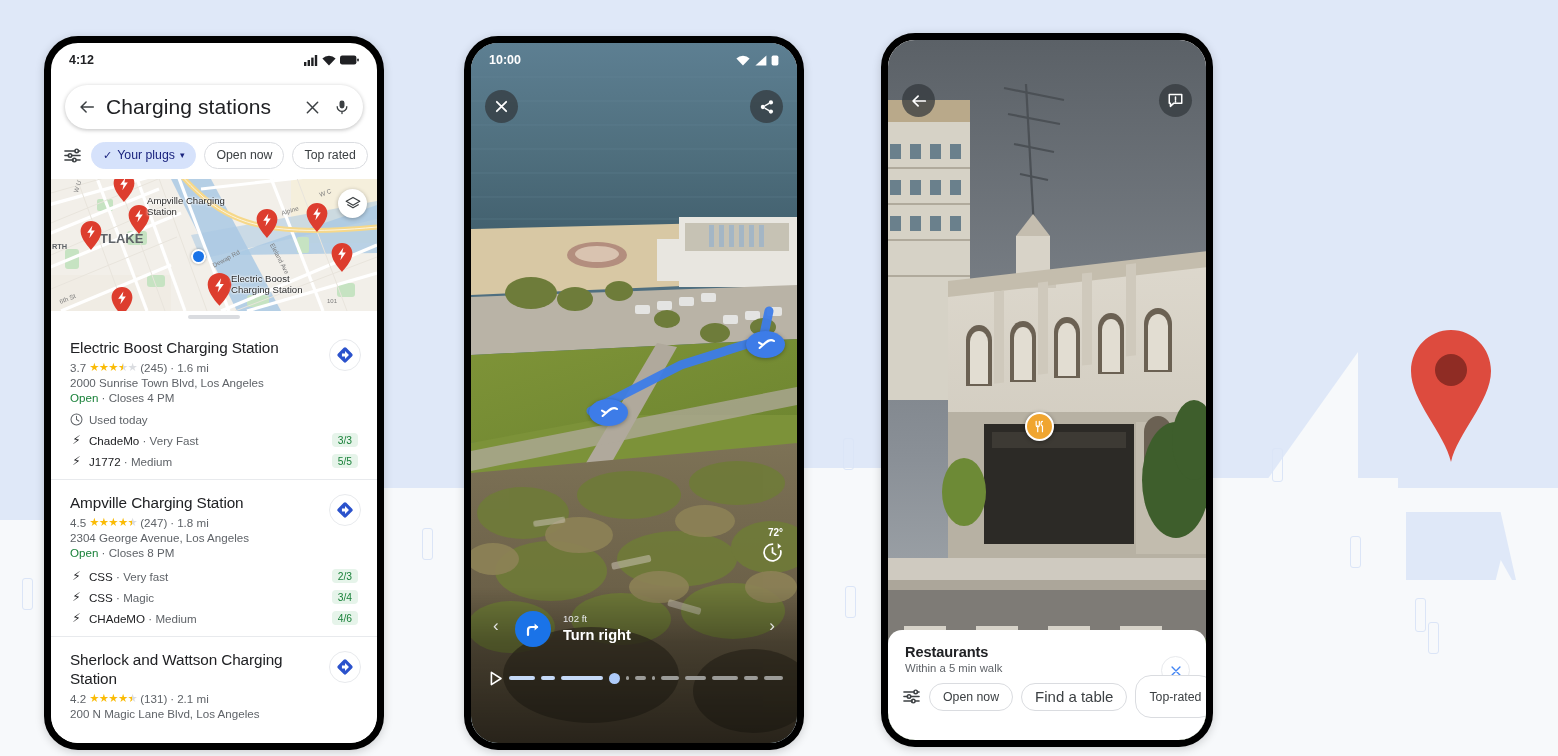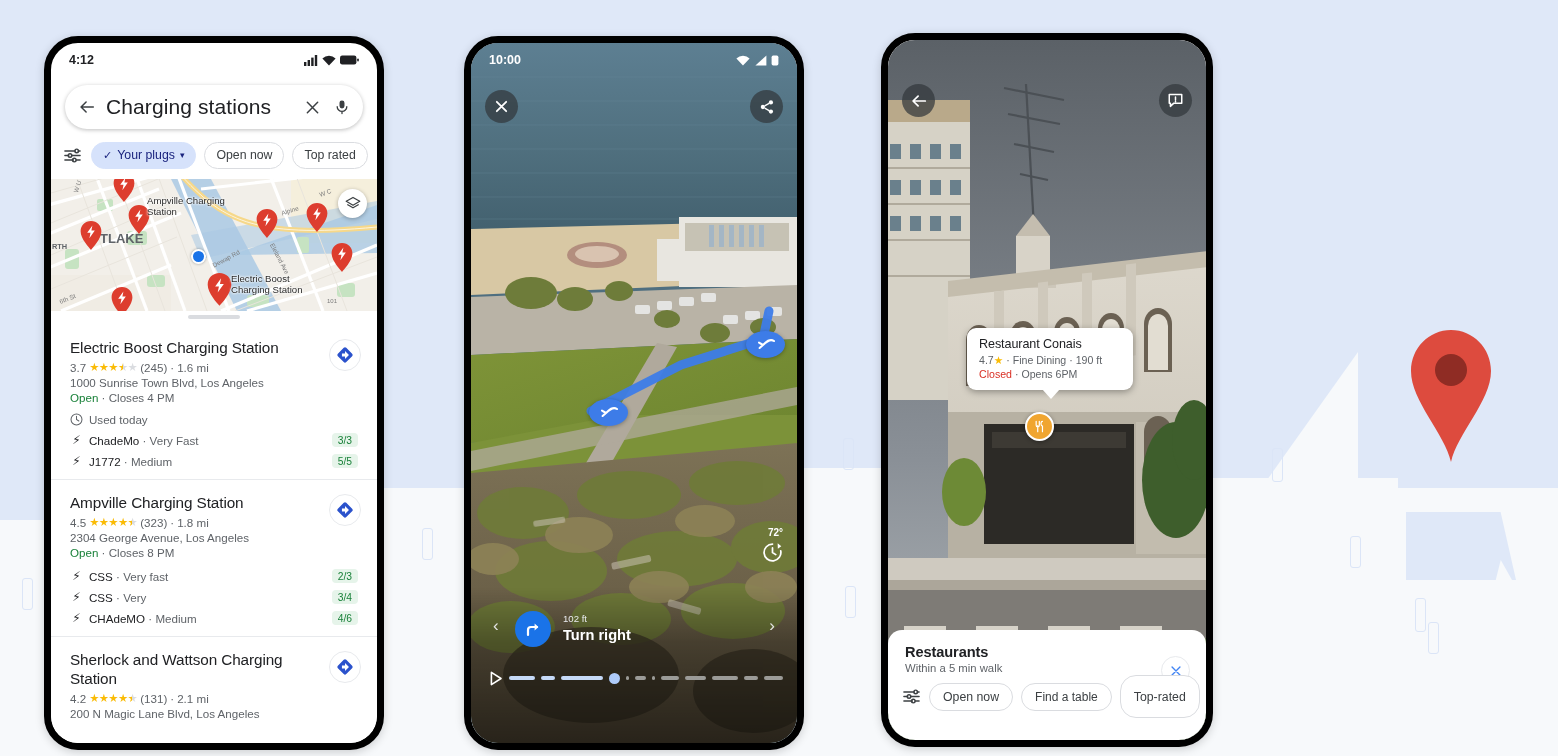--- a/index.html
+++ b/index.html
@@ -326,21 +326,21 @@
 
       <div class="card">
         <div class="card-title">Electric Boost Charging Station</div>
         <div class="ratingline">
           <span>3.7</span>
           <span class="stars" style="background:linear-gradient(90deg,#fabb05 70%,#dadce0 70%);-webkit-background-clip:text;background-clip:text;color:transparent;">★★★★★</span>
           <span>(245)</span>
           <span>·</span>
           <span>1.6 mi</span>
         </div>
-        <div class="addr">1000 Sunrise Town Blvd, Los Angeles</div>
+        <div class="addr">2000 Sunrise Town Blvd, Los Angeles</div>
         <div class="openline">
           <span class="open">Open</span>
           <span class="dimtxt"> · </span>
           <span class="dimtxt">Closes 4 PM</span>
         </div>
         <div class="usedrow">
           <svg width="13" height="13" viewBox="0 0 14 14">
             <circle cx="7" cy="7" r="5.9" fill="none" stroke="#5f6368" stroke-width="1.1"></circle>
             <path d="M7 3.6V7l2.5 1.6" stroke="#5f6368" stroke-width="1.1" fill="none" stroke-linecap="round"></path>
           </svg>
@@ -366,42 +366,42 @@
             <path d="M10 5.6 14.4 10l-4.4 4.4v-2.6H6.6V8.2h3.4z" fill="#fff"></path>
           </svg>
         </div>
       </div>
 
       <div class="card">
         <div class="card-title">Ampville Charging Station</div>
         <div class="ratingline">
           <span>4.5</span>
           <span class="stars" style="background:linear-gradient(90deg,#fabb05 90%,#dadce0 90%);-webkit-background-clip:text;background-clip:text;color:transparent;">★★★★★</span>
-          <span>(323)</span>
+          <span>(247)</span>
           <span>·</span>
           <span>1.8 mi</span>
         </div>
         <div class="addr">2304 George Avenue, Los Angeles</div>
         <div class="openline">
           <span class="open">Open</span>
           <span class="dimtxt"> · </span>
           <span class="dimtxt">Closes 8 PM</span>
         </div>
         <div class="plugrow" style="margin-top:10px;">
           <span class="bolt">⚡</span>
           <span class="pname">CSS</span>
           <span class="psep">&nbsp;·&nbsp;</span>
           <span class="psep">Very fast</span>
           <span class="pcount">2/3</span>
         </div>
         <div class="plugrow">
           <span class="bolt">⚡</span>
           <span class="pname">CSS</span>
           <span class="psep">&nbsp;·&nbsp;</span>
-          <span class="psep">Very</span>
+          <span class="psep">Magic</span>
           <span class="pcount">3/4</span>
         </div>
         <div class="plugrow">
           <span class="bolt">⚡</span>
           <span class="pname">CHAdeMO</span>
           <span class="psep">&nbsp;·&nbsp;</span>
           <span class="psep">Medium</span>
           <span class="pcount">4/6</span>
         </div>
         <div class="dirbtn">
@@ -731,35 +731,20 @@
         <path d="M17 10H4M9 4.5 3.4 10 9 15.5" stroke="#fff" stroke-width="1.9" fill="none" stroke-linecap="round" stroke-linejoin="round"></path>
       </svg>
     </div>
     <div class="circbtn" style="right:14px;top:44px;">
       <svg width="17" height="17" viewBox="0 0 18 18">
         <path d="M2.4 2.6h13.2v9.2H7.2L3.6 15.2v-3.4H2.4z" fill="none" stroke="#fff" stroke-width="1.6" stroke-linejoin="round"></path>
         <path d="M9 5.4v3M9 9.8v.9" stroke="#fff" stroke-width="1.6" stroke-linecap="round"></path>
       </svg>
     </div>
 
-    <div class="callout" style="left:79px;top:288px;width:142px;">
-      <div class="co-title">Restaurant Conais</div>
-      <div class="co-meta">
-        <span>4.7</span><span style="color:#fabb05;">★</span>
-        <span>·</span>
-        <span>Fine Dining</span>
-        <span>·</span>
-        <span>190 ft</span>
-      </div>
-      <div class="co-open">
-        <span class="closed">Closed</span>
-        <span style="color:#5f6368;"> · </span>
-        <span style="color:#5f6368;">Opens 6PM</span>
-      </div>
-    </div>
 
     <div class="rpin" style="left:137px;top:372px;">
       <svg width="13" height="13" viewBox="0 0 14 14">
         <path d="M3.4 1.4v4.2a1.7 1.7 0 0 0 3.4 0V1.4M5.1 6v6.6" stroke="#fff" stroke-width="1.3" fill="none" stroke-linecap="round"></path>
         <path d="M10.2 1.4c-1 0-1.6 1.2-1.6 3 0 1.3.6 2 1.6 2.2v6" stroke="#fff" stroke-width="1.3" fill="none" stroke-linecap="round"></path>
       </svg>
     </div>
 
     <div class="bsheet">
       <div class="bs-title">Restaurants</div>
@@ -772,21 +757,21 @@
       <div class="bs-chips">
         <svg width="19" height="19" viewBox="0 0 20 20" style="flex:none;">
           <path d="M2 5.2h11M16 5.2h2M2 10h4M9 10h9M2 14.8h9M14 14.8h4" stroke="#3c4043" stroke-width="1.5" stroke-linecap="round"></path>
           <circle cx="14.4" cy="5.2" r="1.9" fill="none" stroke="#3c4043" stroke-width="1.5"></circle>
           <circle cx="7.4" cy="10" r="1.9" fill="none" stroke="#3c4043" stroke-width="1.5"></circle>
           <circle cx="11.9" cy="14.8" r="1.9" fill="none" stroke="#3c4043" stroke-width="1.5"></circle>
         </svg>
         <div class="chip" style="height:28px;font-size:12.3px;padding:0 13px;">
           <span>Open now</span>
         </div>
-        <div class="chip" style="height:28px;font-size:12px;padding:0 13px;">
+        <div class="chip" style="height:28px;font-size:15px;padding:0 13px;">
           <span>Find a table</span>
         </div>
         <div class="chip" style="height:43px;font-size:12.3px;padding:0 13px;">
           <span>Top-rated</span>
         </div>
 
       </div>
     </div>
   </div>
 </div>

